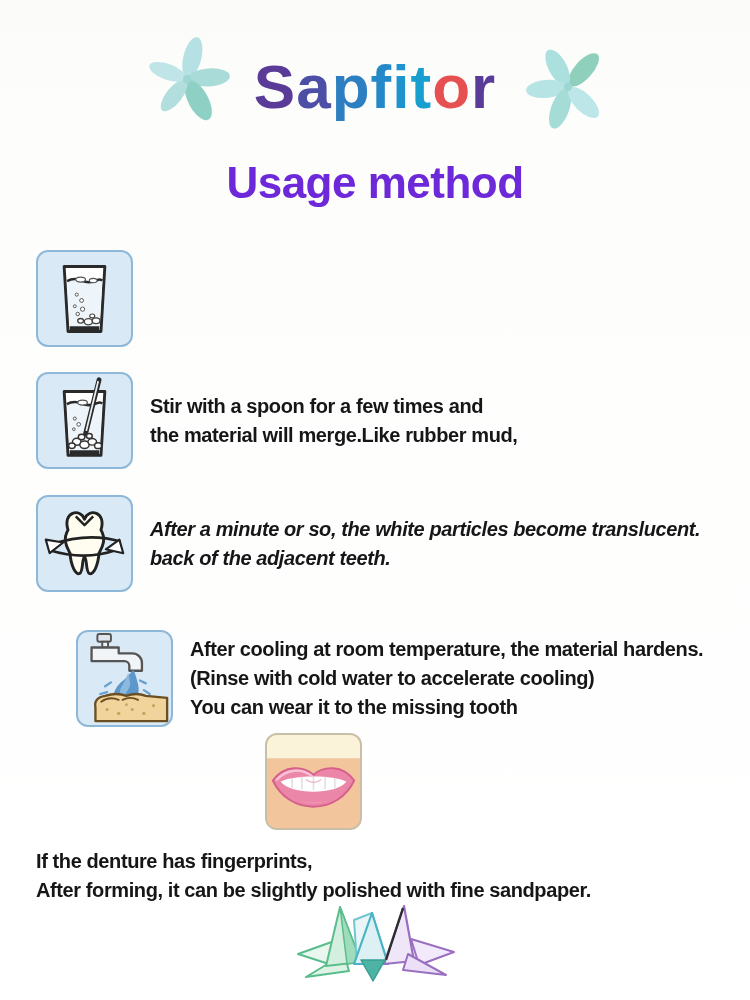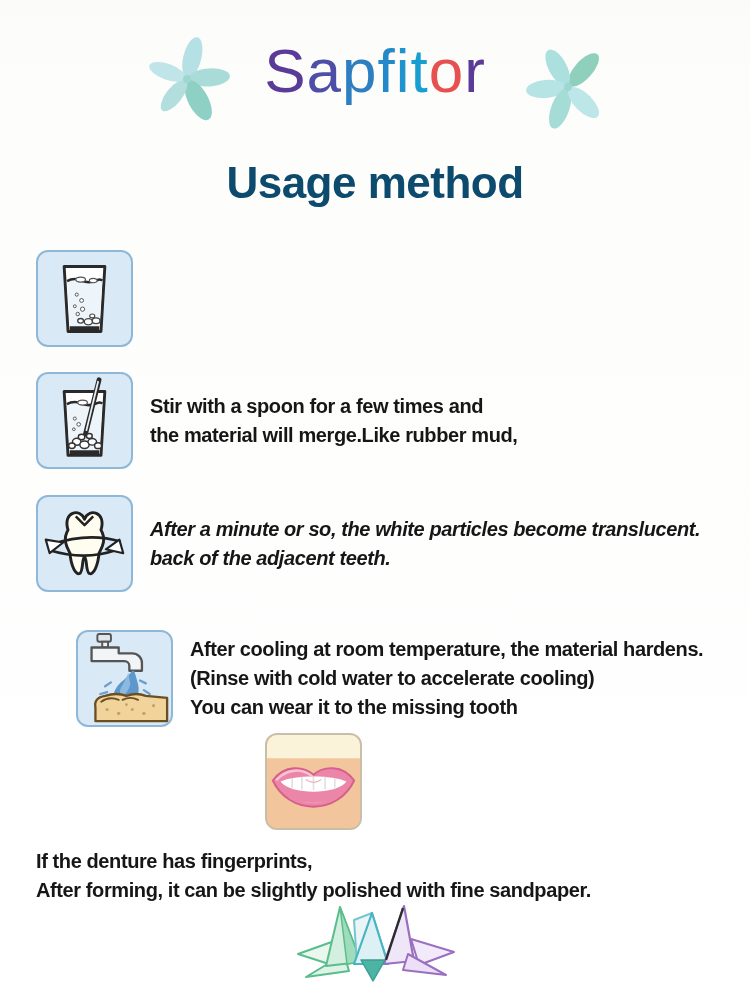--- a/index.html
+++ b/index.html
@@ -4,31 +4,31 @@
 <style>
   html,body{margin:0;padding:0;}
   body{
     width:750px;height:1000px;position:relative;overflow:hidden;
     background:linear-gradient(180deg,#fbfbf9 0%, #fdfdfc 12%, #ffffff 100%);
     font-family:"Liberation Sans", sans-serif;
     -webkit-font-smoothing:antialiased;
   }
   .brand-header{position:absolute;top:0;left:0;width:750px;height:140px;}
   .logo-text{
-    position:absolute;left:0;top:26px;width:750px;text-align:center;
-    font-size:62px;font-weight:normal;letter-spacing:1px;line-height:90px;
+    position:absolute;left:0;top:42px;width:750px;text-align:center;
+    font-size:62px;font-weight:bold;letter-spacing:1px;line-height:90px;
   }
   .brand-letter{display:inline-block;}
   .flower{position:absolute;}
   .flower-left{left:143px;top:33px;}
   .flower-right{left:520px;top:40px;}
 
   .page-title{
     position:absolute;left:0;top:158px;width:750px;margin:0;text-align:center;
-    font-size:44px;font-weight:bold;color:#0c4a6e;letter-spacing:-0.5px;
+    font-size:44px;font-weight:bold;color:#6d28d9;letter-spacing:-0.5px;
   }
 
   .step{position:absolute;left:36px;display:flex;align-items:center;gap:17px;}
   .step-1{top:250px;} .step-2{top:372px;} .step-3{top:495px;font-style:italic;} .step-4{top:630px;margin-left:40px;} .step-5{top:733px;flex-direction:column;}
   .icon-box{
     width:97px;height:97px;flex:none;border-radius:12px;
     background:#d9eaf6;border:2px solid #8fb8d8;box-sizing:border-box;overflow:hidden;
   }
   .icon-box svg{display:block;width:100%;height:100%;}
   .icon-box.mouth-box{background:#f3c59c;border-color:#c8bfa8;}

